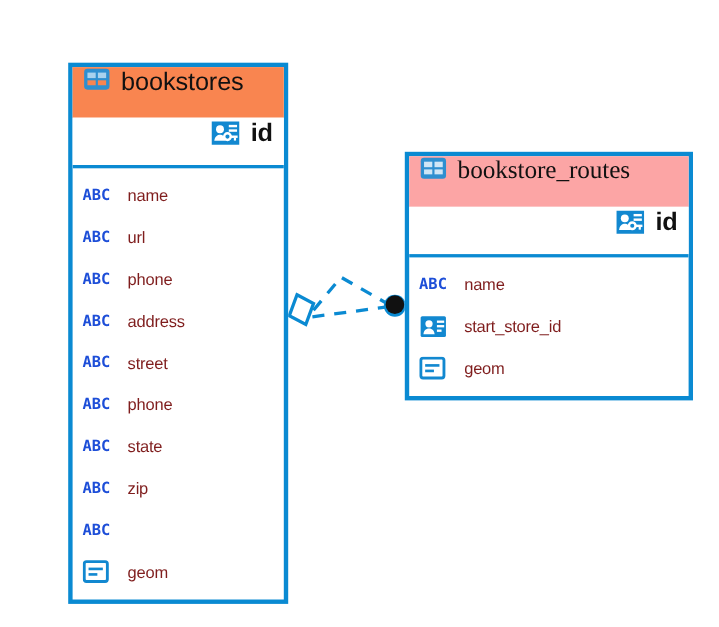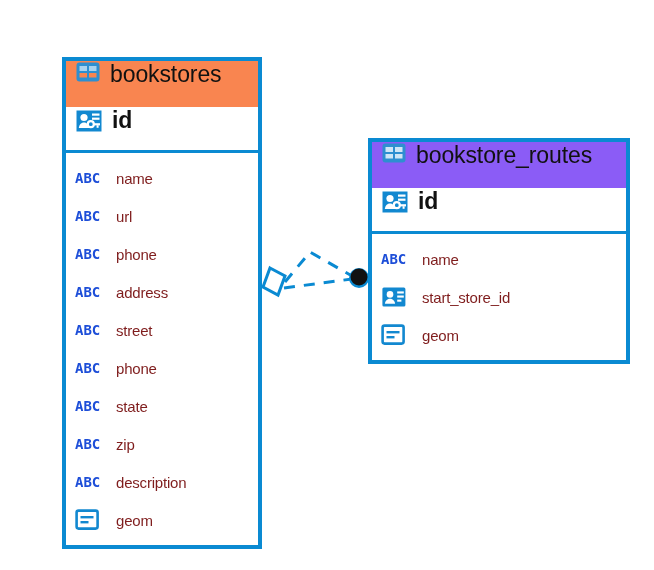--- a/index.html
+++ b/index.html
@@ -30,38 +30,39 @@
   }
   .entity-header {
     display: flex;
     align-items: flex-start;
     box-sizing: border-box;
     height: 46px;
     padding: 0 10px 0 9px;
     gap: 9px;
   }
   .entity-header.accent-orange { background: #f98550; }
-  .entity-header.accent-grey   { background: #8b5cf6; }
+  .entity-header.accent-grey   { background: #fca5a5; font-family: Liberation Serif, serif; }
 
   .entity-title {
     font-size: 23px;
     color: #111111;
     white-space: nowrap;
     letter-spacing: -0.1px;
   }
 
   .pk-row {
     display: flex;
     align-items: center;
     box-sizing: border-box;
     height: 46px;
     padding: 0 10px 16px 9px;
     gap: 9px;
     border-bottom: 3px solid #0a8ad2;
     background: #ffffff;
+    justify-content: flex-end;
   }
   .pk-row .field-label {
     font-size: 23px;
     font-weight: bold;
     color: #111111;
   }
 
   .field-list {
     padding: 6px 0 6px 0;
   }
@@ -198,21 +199,20 @@
         <span class="field-label">state</span>
       </div>
 
       <div class="field-row">
         <span class="icon-abc">ABC</span>
         <span class="field-label">zip</span>
       </div>
 
       <div class="field-row">
         <span class="icon-abc">ABC</span>
-        <span class="field-label">description</span>
       </div>
 
       <div class="field-row">
         <span class="icon" style="width:32px;">
           <svg width="25" height="22" viewBox="0 0 25 22">
             <rect x="1.6" y="1.6" width="21" height="18" rx="2" fill="#ffffff" stroke="#1288d0" stroke-width="2.6"></rect>
             <rect x="5.5" y="7" width="13" height="2.4" fill="#1288d0"></rect>
             <rect x="5.5" y="12" width="8" height="2.4" fill="#1288d0"></rect>
           </svg>
         </span>

